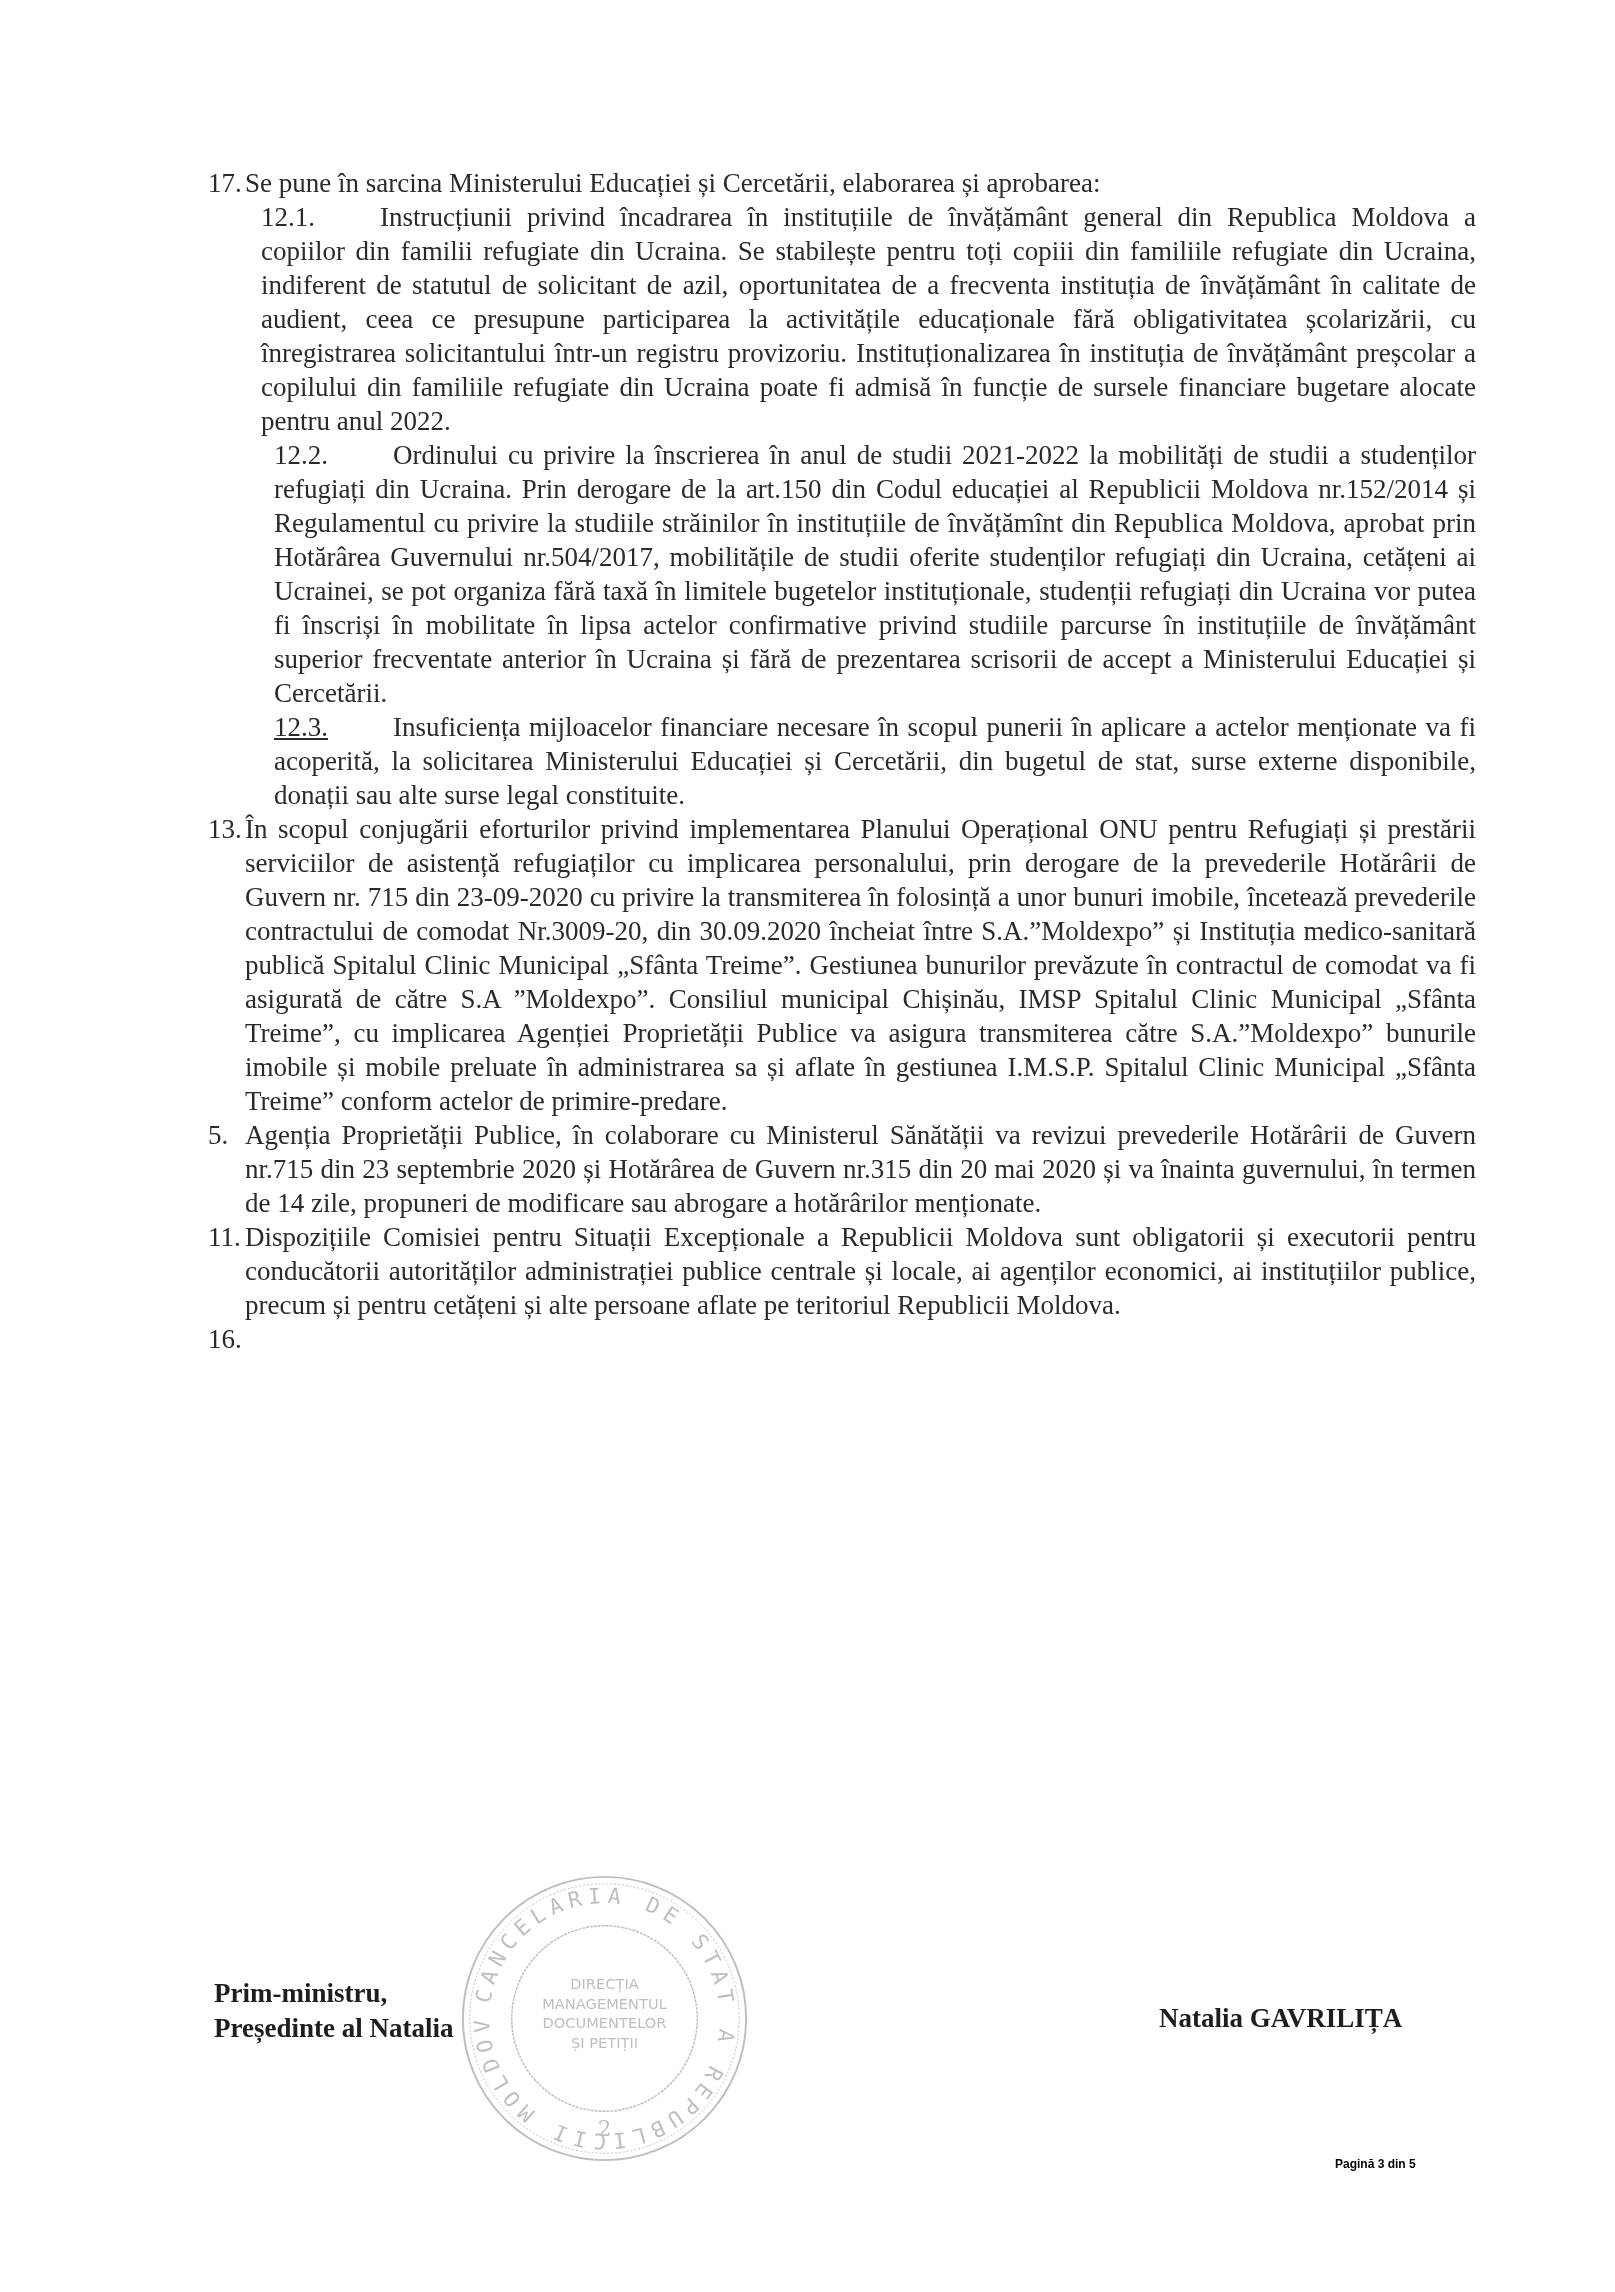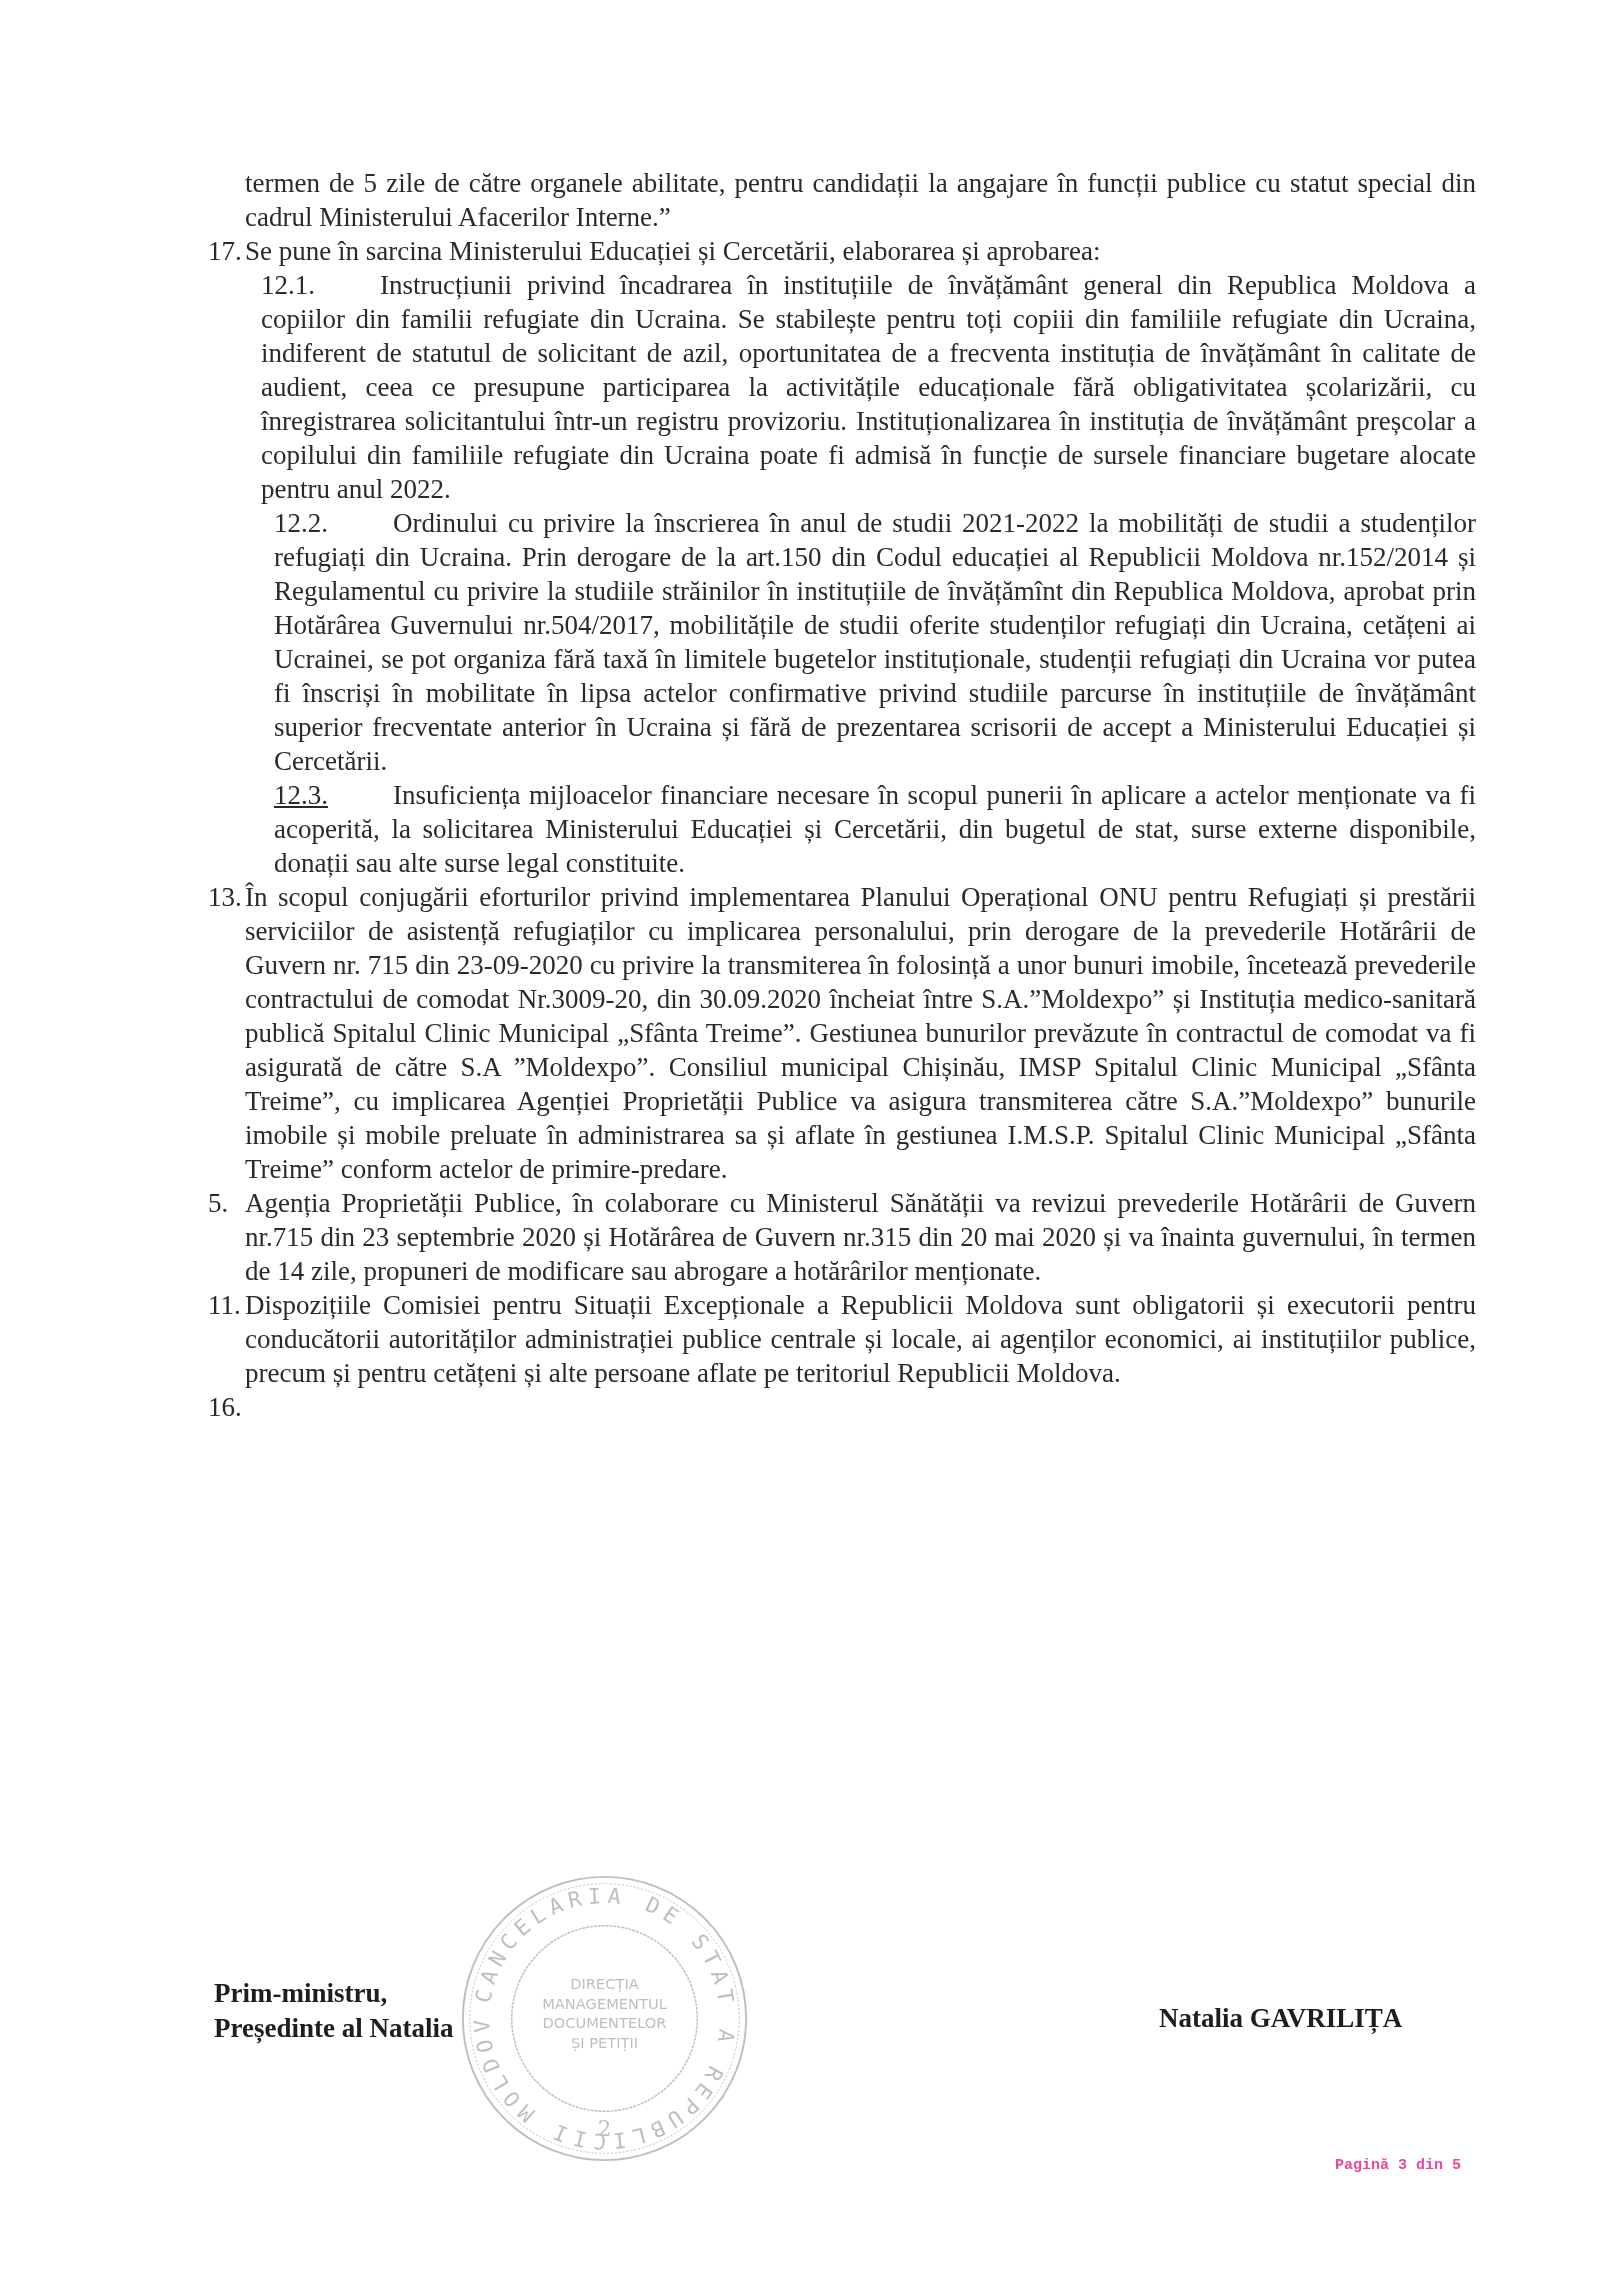--- a/index.html
+++ b/index.html
@@ -24,31 +24,30 @@
   }
   .sub-num { display: inline-block; width: 125px; }
   .signature {
     position: absolute; font-family: "Liberation Serif", serif; font-weight: bold;
     font-size: 27px; line-height: 35px; color: #1e1e1e;
   }
   .sig-left { left: 214px; top: 1976px; }
   .sig-right { left: 1159px; top: 2001px; }
   .footer {
     position: absolute; left: 1335px; top: 2157px;
-    font-family: Liberation Mono, monospace; font-weight: bold; font-size: 15px; color: #ec4899;
+    font-family: Liberation Sans, sans-serif; font-weight: bold; font-size: 12px; color: #000000;
   }
   .stamp { position: absolute; left: 458px; top: 1872px; width: 293px; height: 293px; opacity: 0.55; }
 </style>
 </head>
 <body>
 
 <div class="page">
 
   <div class="text-block">
-    <p class="p">termen de 5 zile de către organele abilitate, pentru candidații la angajare în funcții publice cu statut special din cadrul Ministerului Afacerilor Interne.”</p>
 
     <div class="item">
       <span class="item-num">17.</span>
       <span>Se pune în sarcina Ministerului Educației și Cercetării, elaborarea și aprobarea:</span>
     </div>
 
     <div class="sub" style="margin-left:16px; padding-left:0;">
       <span class="sub-num" style="width:119px;">12.1.</span><span>Instrucțiunii privind încadrarea în instituțiile de învățământ general din Republica Moldova a copiilor din familii refugiate din Ucraina. Se stabilește pentru toți copiii din familiile refugiate din Ucraina, indiferent de statutul de solicitant de azil, oportunitatea de a frecventa instituția de învățământ în calitate de audient, ceea ce presupune participarea la activitățile educaționale fără obligativitatea școlarizării, cu înregistrarea solicitantului într-un registru provizoriu. Instituționalizarea în instituția de învățământ preșcolar a copilului din familiile refugiate din Ucraina poate fi admisă în funcție de sursele financiare bugetare alocate pentru anul 2022.</span>
     </div>
 

